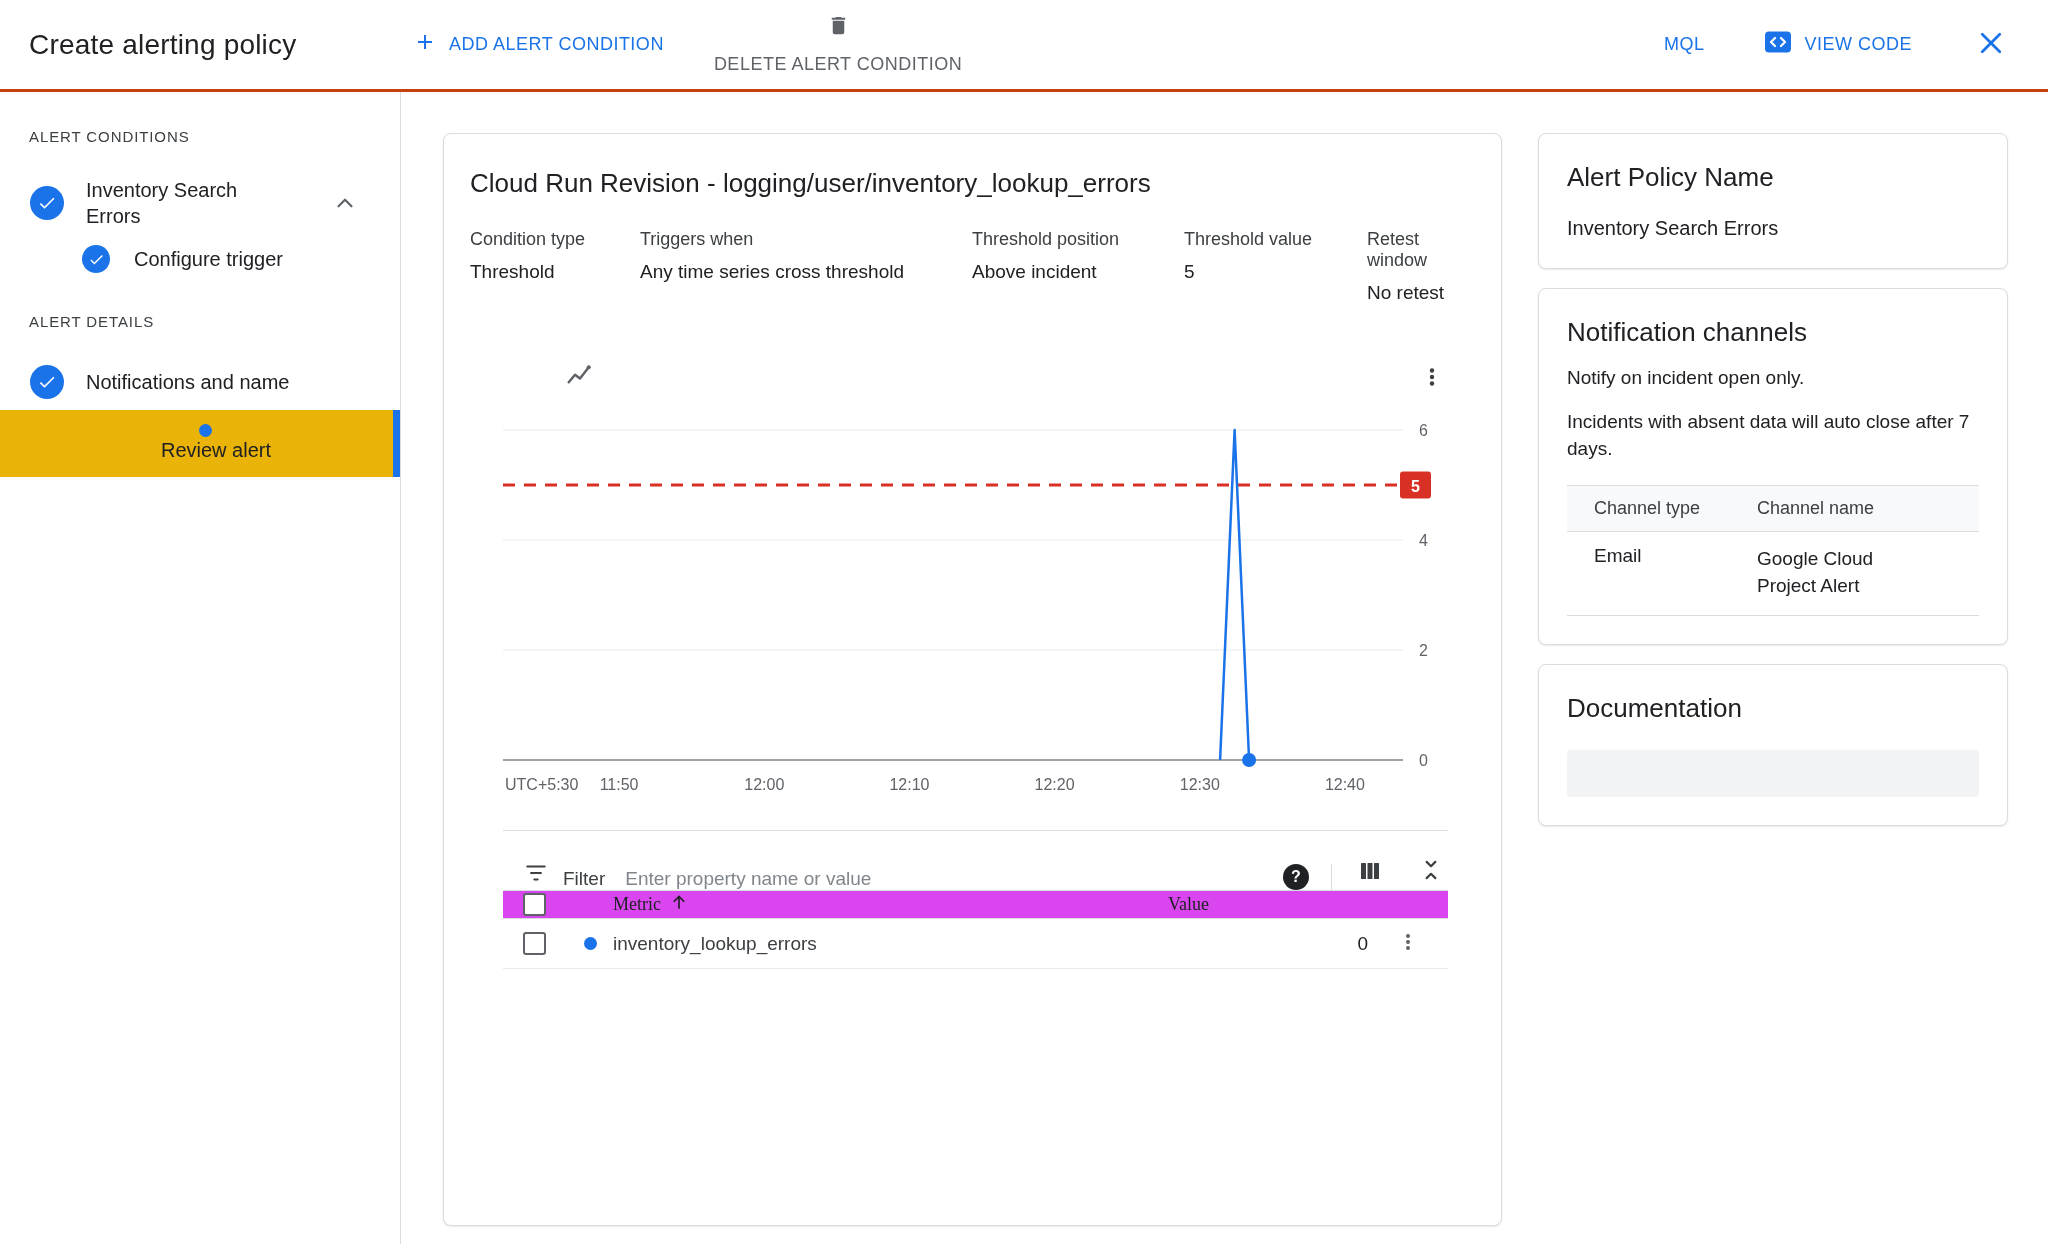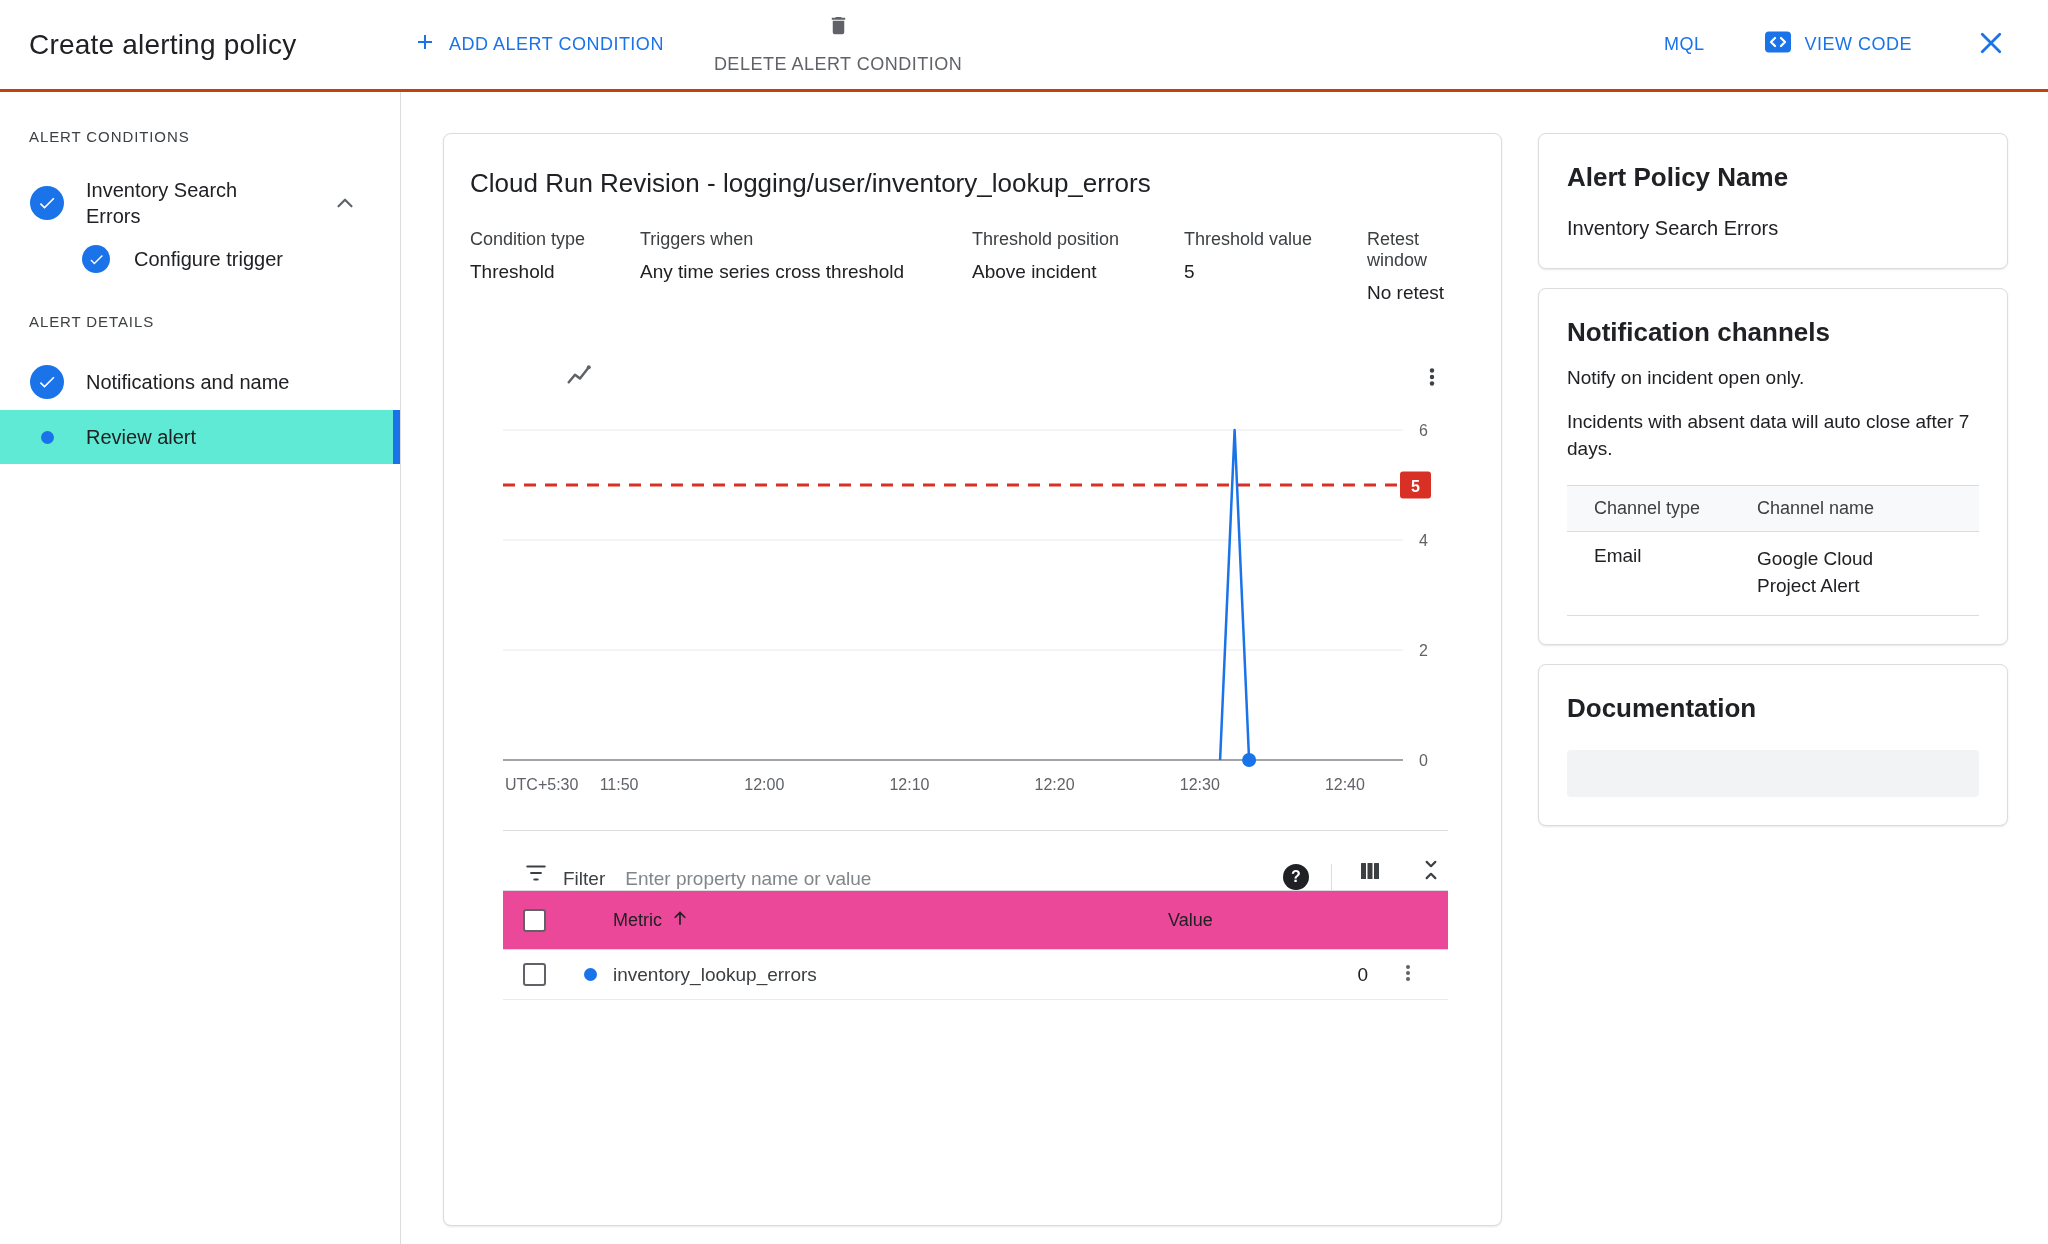--- a/index.html
+++ b/index.html
@@ -31,21 +31,21 @@
   .nav-label { margin-left: 22px; font-size: 20px; line-height: 1.3; }
   .nav-label.wrap { width: 190px; }
   .chev { margin-left: auto; margin-right: 22px; display: flex; }
   .ckc { width: 34px; height: 34px; border-radius: 50%; background: #1a73e8; display: flex; align-items: center; justify-content: center; flex-shrink: 0; }
   .ckc svg { width: 20px; height: 20px; }
   .ckc.small { width: 28px; height: 28px; }
   .ckc.small svg { width: 17px; height: 17px; }
   .sub-row { display: flex; align-items: center; padding: 6px 20px 6px 82px; margin-top: 2px; cursor: pointer; }
   .sub-row .nav-label { margin-left: 24px; }
   .details-gap { margin-top: 34px; }
-  .nav-row.selected { background: #5eead4; position: relative; padding-top: 14px; padding-bottom: 14px; }
+  .nav-row.selected { background: #eab308; position: relative; padding-top: 14px; padding-bottom: 14px; flex-direction: column; }
   .selbar { position: absolute; top: 0; right: 0; width: 7px; height: 100%; background: #1a73e8; }
   .bdot { width: 13px; height: 13px; border-radius: 50%; background: #1a73e8; }
 
   
   .main-card { flex: 1; height: 1093px; background: #fff; border: 1px solid #dadce0; border-radius: 8px;
                box-shadow: 0 1px 2px rgba(60,64,67,.12); padding: 34px 30px 0 26px; }
   .card-title { font-size: 26px; font-weight: 500; }
   .cfields { display: flex; margin-top: 30px; }
   .cf .lab { font-size: 18px; color: #3c4043; }
   .cf .val { font-size: 19px; color: #202124; margin-top: 11px; }
@@ -68,33 +68,33 @@
   .flabel { font-size: 19px; font-weight: 500; color: #3c4043; margin-left: 14px; }
   .finput { flex: 1; border: none; outline: none; font-family: inherit; font-size: 19px; color: #202124; margin-left: 20px; background: transparent; }
   .finput::placeholder { color: #80868b; }
   .helpi { width: 26px; height: 26px; border-radius: 50%; background: #202124; color: #fff; display: flex; align-items: center;
            justify-content: center; font-size: 16px; font-weight: bold; cursor: pointer; flex-shrink: 0; }
   .fdiv { width: 1px; height: 26px; background: #dadce0; margin: 0 22px; }
   .collapse-btn { margin-left: 28px; }
 
   
   .mgrid { display: grid; grid-template-columns: 44px 46px 1fr 200px 80px; align-items: center; padding-left: 20px; }
-  .mhead { height: 60px; background: #ec4899; border-top: 1px solid #dadce0; border-bottom: 1px solid #dadce0; }
+  .mhead { height: 29px; background: #d946ef; border-top: 1px solid #dadce0; border-bottom: 1px solid #dadce0; font-family: Liberation Serif, serif; }
   .mrow { height: 50px; border-bottom: 1px solid #e8eaed; }
   .cbox { width: 23px; height: 23px; border: 2px solid #5f6368; border-radius: 3px; background: #fff; cursor: pointer; }
   .mhead-label { font-size: 18px; font-weight: 500; color: #202124; display: flex; align-items: center; gap: 8px; }
   .dot-col { display: flex; justify-content: center; }
   .mname { font-size: 19px; color: #3c4043; }
   .mval { font-size: 19px; text-align: right; }
   .kebab-col { display: flex; justify-content: center; }
 
   
   .right-col { width: 470px; flex-shrink: 0; display: flex; flex-direction: column; gap: 19px; }
   .rcard { background: #fff; border: 1px solid #dadce0; border-radius: 8px; box-shadow: 0 1px 2px rgba(60,64,67,.12); padding: 28px; }
-  .rcard h2 { font-size: 26px; font-weight: 700; }
+  .rcard h2 { font-size: 26px; font-weight: 400; }
   .policy-value { font-size: 20px; margin-top: 24px; }
   .rpara { font-size: 19px; line-height: 1.45; margin-top: 16px; }
   .ntab { margin-top: 22px; font-size: 19px; }
   .nhead, .nrow { display: grid; grid-template-columns: 163px 1fr; padding-left: 27px; }
   .nhead { background: #f8f9fa; border-top: 1px solid #dadce0; border-bottom: 1px solid #dadce0; padding-top: 12px; padding-bottom: 12px;
            color: #3c4043; font-weight: 500; font-size: 18px; }
   .nrow { padding-top: 13px; padding-bottom: 15px; border-bottom: 1px solid #dadce0; }
   .nname { max-width: 140px; line-height: 1.45; }
   .docbox { margin-top: 26px; height: 47px; background: #f1f3f4; border-radius: 4px; cursor: text; }
 </style>

